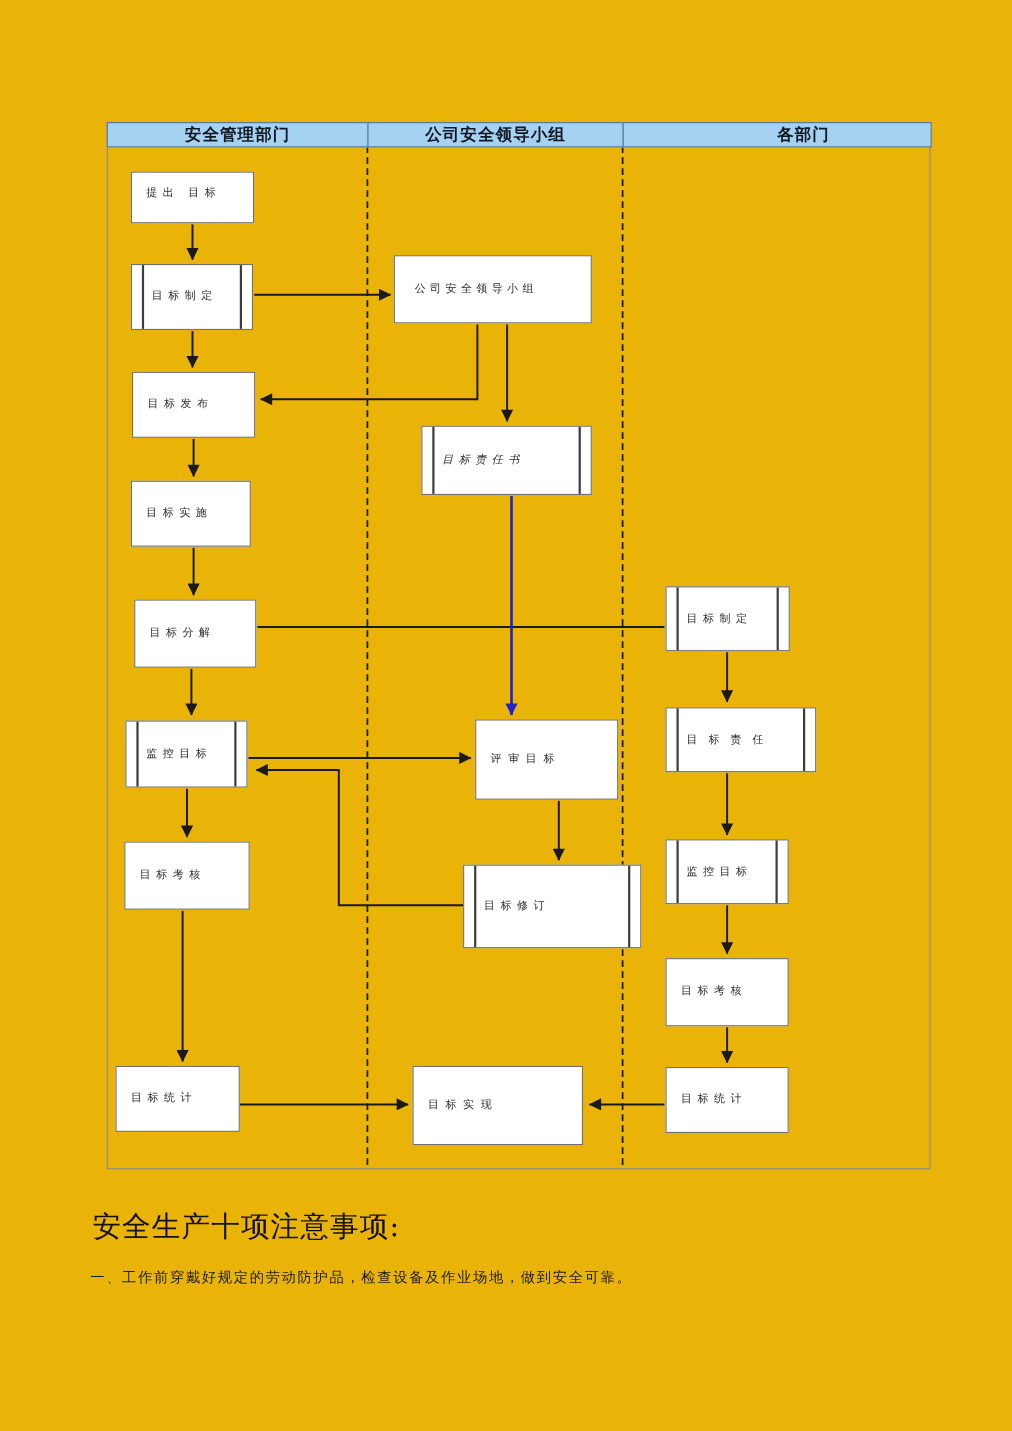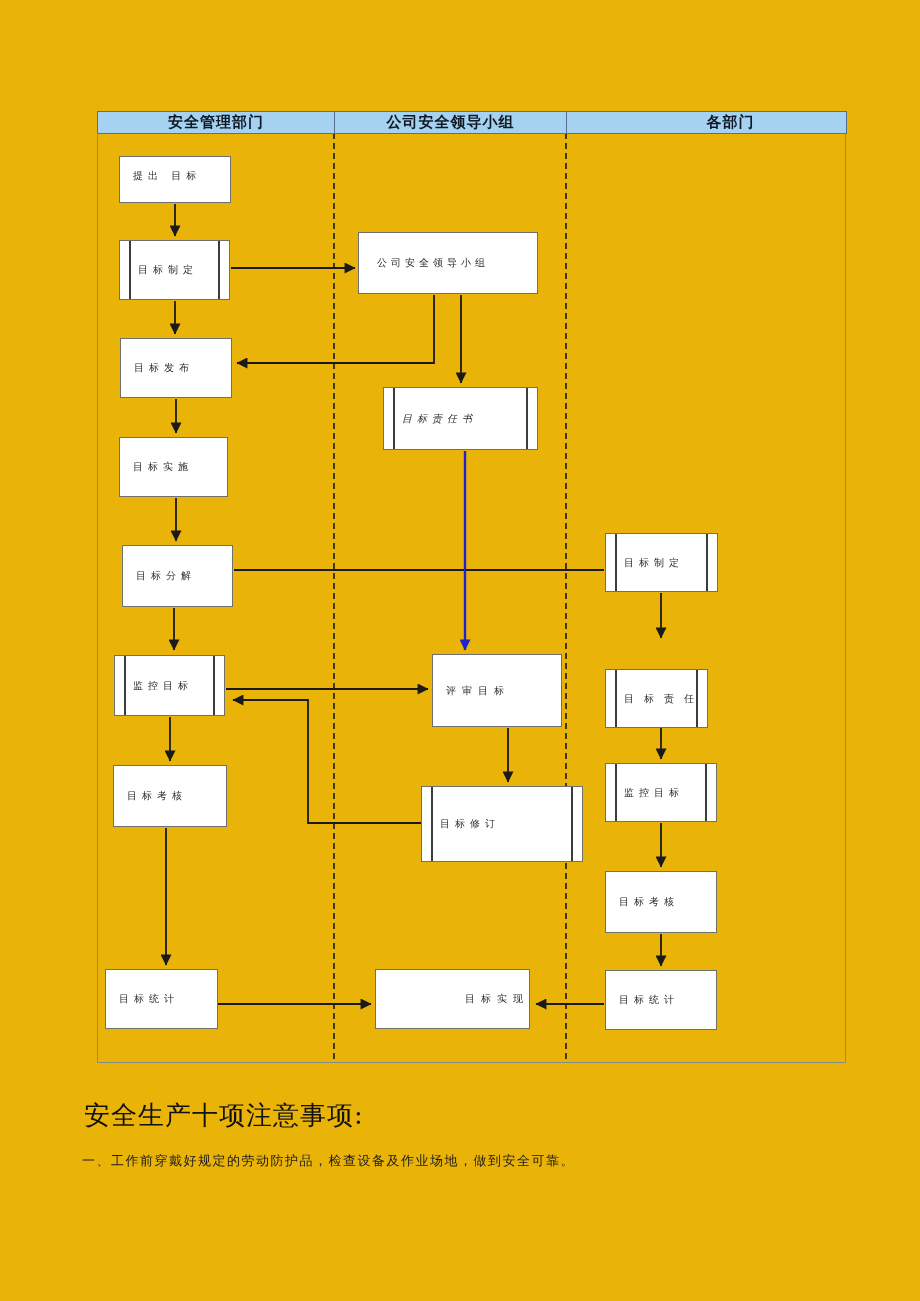--- a/index.html
+++ b/index.html
@@ -136,28 +136,28 @@
   </div>
   <div class="box double" style="left:383px; top:387px; width:155px; height:63px;font-style:italic;">
     <span>目标责任书</span>
   </div>
   <div class="box" style="left:432px; top:654px; width:130px; height:73px; letter-spacing:6px;">
     <span>评审目标</span>
   </div>
   <div class="box double" style="left:421px; top:786px; width:162px; height:76px;">
     <span>目标修订</span>
   </div>
-  <div class="box" style="left:375px; top:969px; width:155px; height:60px; letter-spacing:6px;justify-content:flex-end;">
+  <div class="box" style="left:375px; top:969px; width:155px; height:72px; letter-spacing:6px;">
     <span>目标实现</span>
   </div>
 
   <div class="box double" style="left:605px; top:533px; width:113px; height:59px;">
     <span>目标制定</span>
   </div>
-  <div class="box double wide" style="left:605px; top:669px; width:103px; height:59px;">
+  <div class="box double wide" style="left:605px; top:643px; width:137px; height:59px;">
     <span>目标责任</span>
   </div>
   <div class="box double" style="left:605px; top:763px; width:112px; height:59px;">
     <span>监控目标</span>
   </div>
   <div class="box" style="left:605px; top:871px; width:112px; height:62px;">
     <span>目标考核</span>
   </div>
   <div class="box" style="left:605px; top:970px; width:112px; height:60px;">
     <span>目标统计</span>

